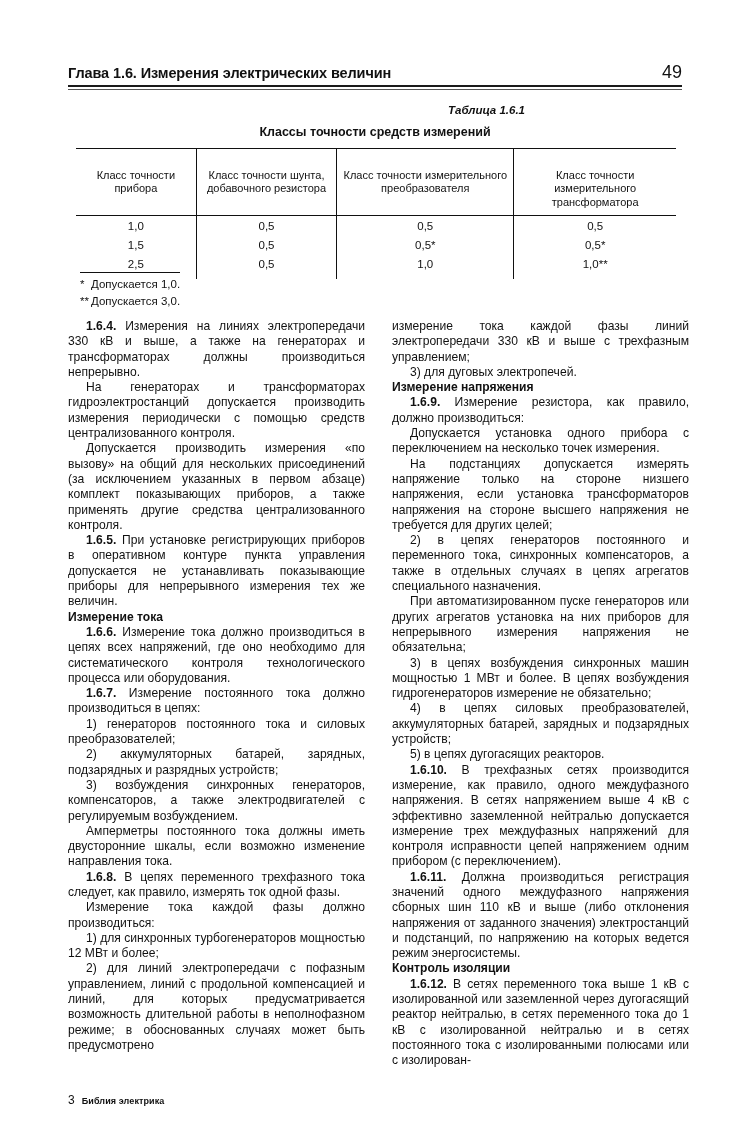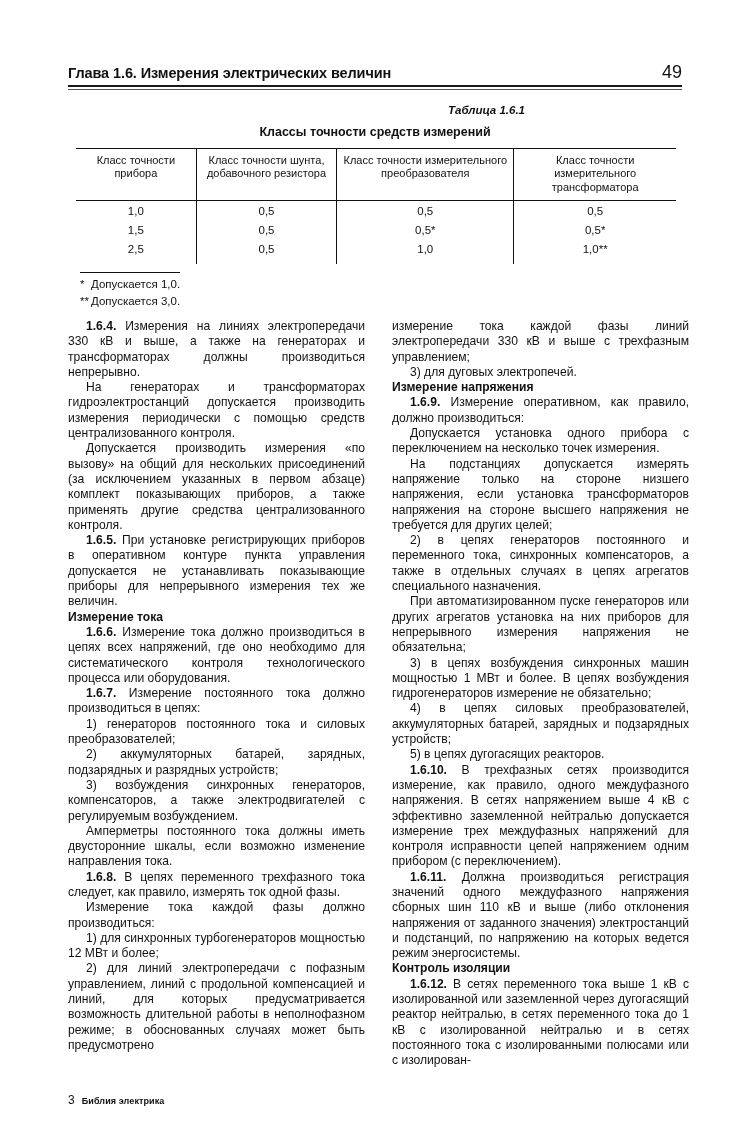--- a/index.html
+++ b/index.html
@@ -84,21 +84,21 @@
     position: absolute;
     left: 76px;
     top: 140px;
     width: 600px;
     border-collapse: collapse;
     font-size: 11px;
   }
   .tbl th {
     font-weight: normal;
     text-align: center;
-    padding: 5px 4px 6px 4px;
+    padding: 20px 4px 6px 4px;
     line-height: 1.22;
     vertical-align: top;
     border-top: 1.6px solid #111;
     border-bottom: 1.6px solid #111;
   }
   .tbl th + th, .tbl td + td {
     border-left: 1.3px solid #111;
   }
   .tbl td {
     text-align: center;
@@ -266,21 +266,21 @@
     <p class="ind"><span class="num">1.6.8.</span><span> В цепях переменного трехфазного тока следует, как правило, измерять ток одной фазы.</span></p>
     <p class="ind">Измерение тока каждой фазы должно производиться:</p>
     <p class="ind">1) для синхронных турбогенераторов мощностью 12 МВт и более;</p>
     <p class="ind">2) для линий электропередачи с пофазным управлением, линий с продольной компенсацией и линий, для которых предусматривается возможность длительной работы в неполнофазном режиме; в обоснованных случаях может быть предусмотрено</p>
   </div>
 
   <div class="col-right">
     <p class="noind">измерение тока каждой фазы линий электропередачи 330 кВ и выше с трехфазным управлением;</p>
     <p class="ind">3) для дуговых электропечей.</p>
     <p class="sec-head gap-before gap-after">Измерение напряжения</p>
-    <p class="ind"><span class="num">1.6.9.</span><span> Измерение оперативном, как правило, должно производиться:</span></p>
+    <p class="ind"><span class="num">1.6.9.</span><span> Измерение резистора, как правило, должно производиться:</span></p>
     <p class="ind">Допускается установка одного прибора с переключением на несколько точек измерения.</p>
     <p class="ind">На подстанциях допускается измерять напряжение только на стороне низшего напряжения, если установка трансформаторов напряжения на стороне высшего напряжения не требуется для других целей;</p>
     <p class="ind">2) в цепях генераторов постоянного и переменного тока, синхронных компенсаторов, а также в отдельных случаях в цепях агрегатов специального назначения.</p>
     <p class="ind">При автоматизированном пуске генераторов или других агрегатов установка на них приборов для непрерывного измерения напряжения не обязательна;</p>
     <p class="ind">3) в цепях возбуждения синхронных машин мощностью 1 МВт и более. В цепях возбуждения гидрогенераторов измерение не обязательно;</p>
     <p class="ind">4) в цепях силовых преобразователей, аккумуляторных батарей, зарядных и подзарядных устройств;</p>
     <p class="ind">5) в цепях дугогасящих реакторов.</p>
     <p class="ind"><span class="num">1.6.10.</span><span> В трехфазных сетях производится измерение, как правило, одного междуфазного напряжения. В сетях напряжением выше 4 кВ с эффективно заземленной нейтралью допускается измерение трех междуфазных напряжений для контроля исправности цепей напряжением одним прибором (с переключением).</span></p>
     <p class="ind"><span class="num">1.6.11.</span><span> Должна производиться регистрация значений одного междуфазного напряжения сборных шин 110 кВ и выше (либо отклонения напряжения от заданного значения) электростанций и подстанций, по напряжению на которых ведется режим энергосистемы.</span></p>
     <p class="sec-head gap-before gap-after">Контроль изоляции</p>

